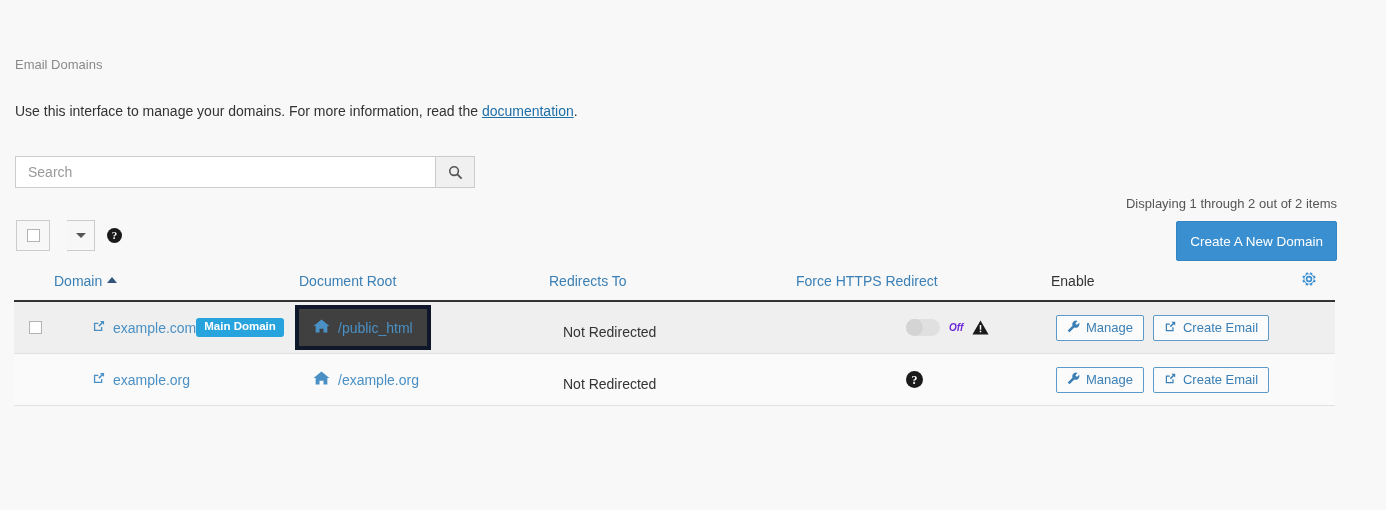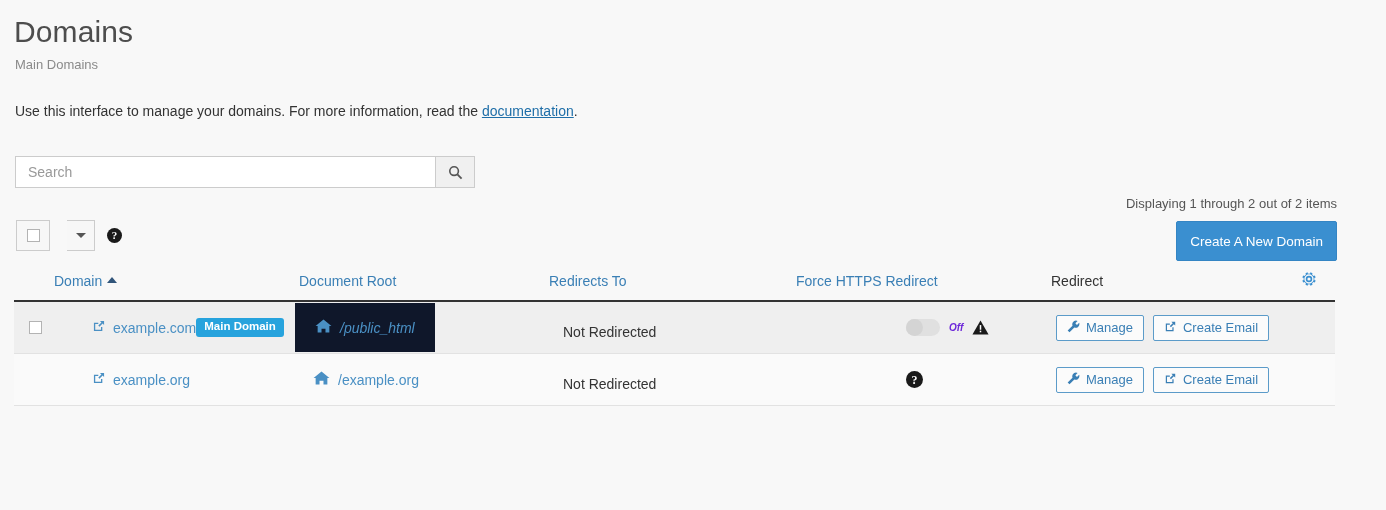--- a/index.html
+++ b/index.html
@@ -274,27 +274,26 @@
     white-space: nowrap;
   }
   .docroot-link {
     color: #4a90c4;
     display: inline-flex;
     align-items: center;
     gap: 8px;
     cursor: pointer;
   }
   .highlight-box {
-    border: 6px solid #0f172a;
-    background: #0f172a;
+    border: 4px solid #0f172a;
+    background: #404040;
     padding: 9px 14px 9px 14px;
     display: inline-flex;
     align-items: center;
     margin-left: -4px;
-    font-style: italic;
   }
   .not-redirected { color: #333333; font-size: 14px; margin-top: 8px; }
 
   .https-cell { display: flex; align-items: center; padding-left: 110px; }
   .toggle {
     width: 34px;
     height: 17px;
     border-radius: 9px;
     background: #e0e0e0;
     position: relative;
@@ -347,22 +346,21 @@
     border-radius: 2px;
     cursor: pointer;
     white-space: nowrap;
   }
 </style>
 </head>
 <body>
 
 <div class="page">
 
-  <div class="page-title">Domains</div>
-  <div class="breadcrumb">Main Domains</div>
+  <div class="breadcrumb">Email Domains</div>
 
   <div class="intro"><span>Use this interface to manage your domains. For more information, read the </span><a href="#">documentation</a><span>.</span></div>
 
   <div class="search-group">
     <input class="search-input" type="text" placeholder="Search" style="">
     <button class="search-btn">
       <span>
         <svg width="15" height="15" viewBox="0 0 16 16">
             <circle cx="6.5" cy="6.5" r="4.6" fill="none" stroke="#555" stroke-width="1.7"></circle>
             <line x1="10" y1="10" x2="14.5" y2="14.5" stroke="#555" stroke-width="2"></line>
@@ -408,21 +406,21 @@
         </th>
         <th>
           <span class="th-link">Document Root</span>
         </th>
         <th>
           <span class="th-link">Redirects To</span>
         </th>
         <th>
           <span class="th-link">Force HTTPS Redirect</span>
         </th>
-        <th class="plain">Redirect</th>
+        <th class="plain">Enable</th>
         <th class="gear-cell">
           <span>
             <svg width="18" height="18" viewBox="0 0 20 20">
                 <path fill="#3a8fd0" d="M10 6.4a3.6 3.6 0 1 0 0 7.2 3.6 3.6 0 0 0 0-7.2zm0 5.4a1.8 1.8 0 1 1 0-3.6 1.8 1.8 0 0 1 0 3.6z"></path>
                 <path fill="#3a8fd0" d="M17.4 11.6l-1.5-.5a6 6 0 0 0 0-2.2l1.5-.5-.9-2.3-1.5.5a6.4 6.4 0 0 0-1.6-1.6l.5-1.5-2.3-.9-.5 1.5a6 6 0 0 0-2.2 0L8.4 2.6l-2.3.9.5 1.5a6.4 6.4 0 0 0-1.6 1.6l-1.5-.5-.9 2.3 1.5.5a6 6 0 0 0 0 2.2l-1.5.5.9 2.3 1.5-.5a6.4 6.4 0 0 0 1.6 1.6l-.5 1.5 2.3.9.5-1.5a6 6 0 0 0 2.2 0l.5 1.5 2.3-.9-.5-1.5a6.4 6.4 0 0 0 1.6-1.6l1.5.5.9-2.3zM10 15.2A5.2 5.2 0 1 1 15.2 10 5.2 5.2 0 0 1 10 15.2z"></path>
               </svg>
           </span>
         </th>
       </tr>
     </thead>

